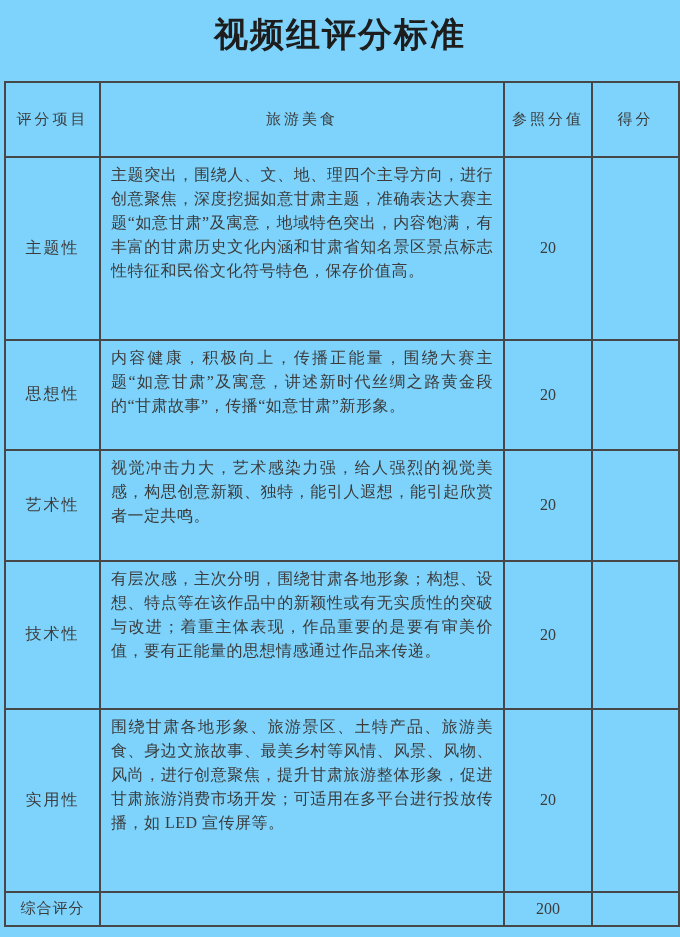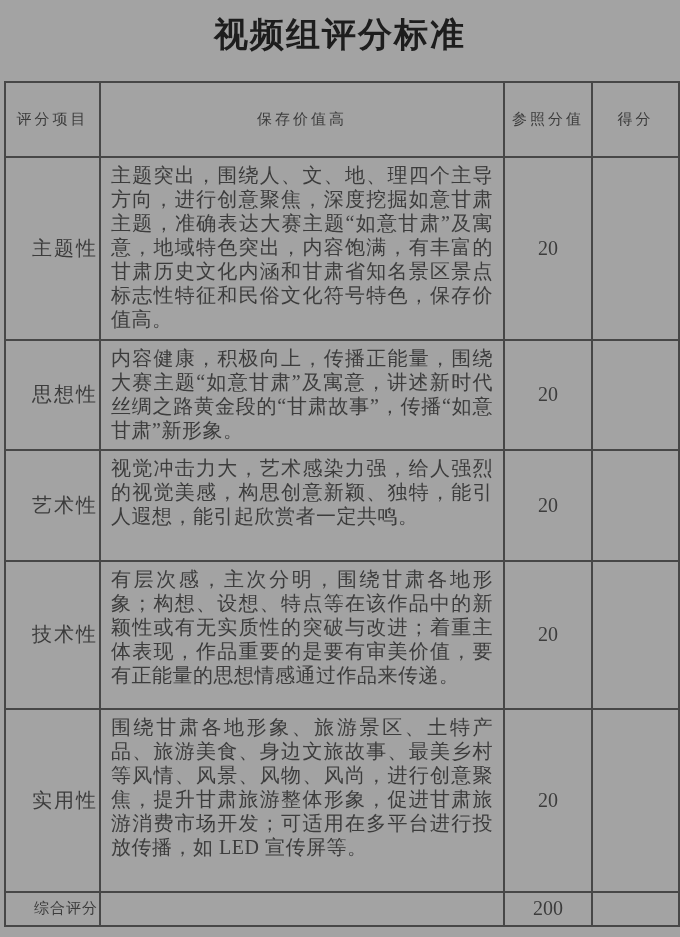--- a/index.html
+++ b/index.html
@@ -4,21 +4,21 @@
 <style>
   html, body {
     margin: 0;
     padding: 0;
     background: #ffffff;
     width: 680px;
   }
   .page {
     width: 680px;
     height: 937px;
-    background: #a3a3a3;
+    background: #7dd3fc;
     color: #3c3c3c;
     font-family: "Liberation Serif", "DejaVu Serif", serif;
     overflow: hidden;
     box-sizing: border-box;
   }
   .title {
     margin: 14px 0 0 0;
     text-align: center;
     font-family: "Liberation Sans", "DejaVu Sans", sans-serif;
     font-size: 34px;
@@ -30,39 +30,39 @@
   table.score-table {
     border-collapse: collapse;
     table-layout: fixed;
     width: 674px;
     margin: 26px 2px 0 4px;
   }
   table.score-table th,
   table.score-table td {
     border: 2px solid #474747;
     box-sizing: border-box;
-    font-size: 20px;
+    font-size: 16px;
     color: #3c3c3c;
     overflow: hidden;
   }
   col.c-item   { width: 95px;  }
   col.c-crit   { width: 404px; }
   col.c-score  { width: 88px;  }
   col.c-earned { width: 87px;  }
 
   tr.header-row th {
     height: 75px;
     font-weight: 400;
     font-size: 15px;
     letter-spacing: 3px;
     text-align: center;
     vertical-align: middle;
   }
   td.item-cell {
-    text-align: right;
+    text-align: center;
     vertical-align: middle;
     letter-spacing: 2px;
     font-size: 16px;
   }
   td.criteria-cell {
     vertical-align: top;
     padding: 5px 10px 4px 10px;
     text-align: justify;
     line-height: 24px;
     font-size: 16px;
@@ -97,21 +97,21 @@
   <table class="score-table">
     <colgroup>
       <col class="c-item">
       <col class="c-crit">
       <col class="c-score">
       <col class="c-earned">
     </colgroup>
     <thead>
       <tr class="header-row">
         <th>评分项目</th>
-        <th>保存价值高</th>
+        <th>旅游美食</th>
         <th>参照分值</th>
         <th>得分</th>
       </tr>
     </thead>
     <tbody>
       <tr class="row-1">
         <td class="item-cell">主题性</td>
         <td class="criteria-cell">主题突出，围绕人、文、地、理四个主导方向，进行创意聚焦，深度挖掘如意甘肃主题，准确表达大赛主题“如意甘肃”及寓意，地域特色突出，内容饱满，有丰富的甘肃历史文化内涵和甘肃省知名景区景点标志性特征和民俗文化符号特色，保存价值高。</td>
         <td class="score-cell">20</td>
         <td class="earned-cell"></td>

